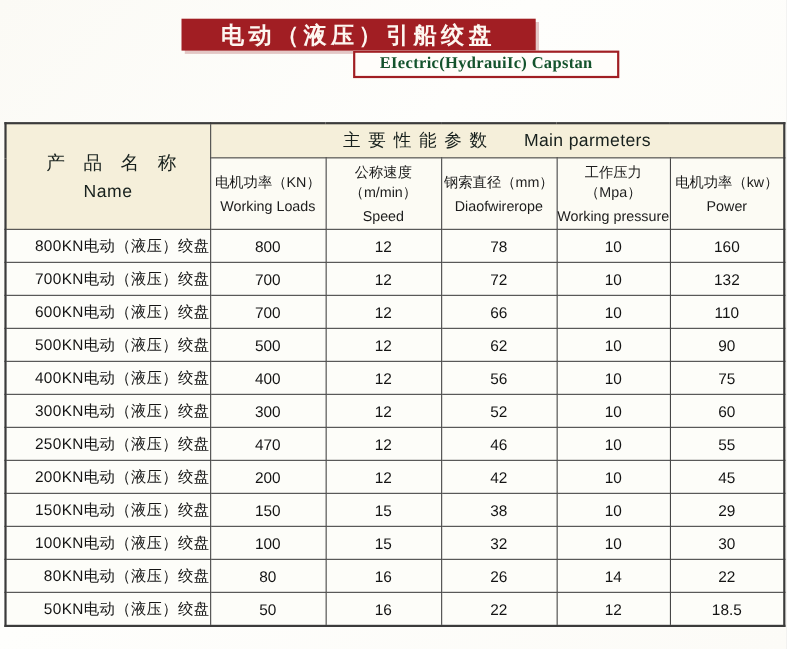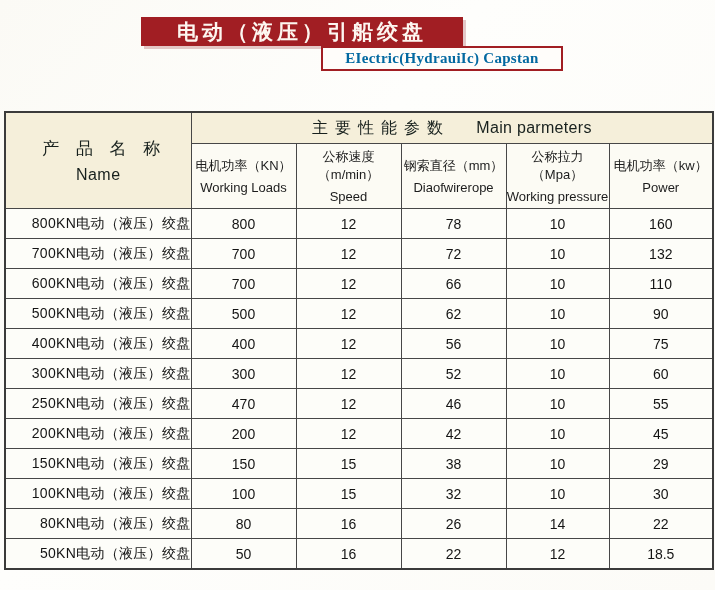--- a/index.html
+++ b/index.html
@@ -8,36 +8,36 @@
     position:relative;
     width:715px; height:590px;
     margin:0 auto;
     background:linear-gradient(130deg,#fbfaf5 0%,#fefefc 40%,#fcfbf7 100%);
     overflow:hidden;
     font-family:"Liberation Sans","DejaVu Sans",sans-serif;
   }
 
   
   .title-banner {
-    position:absolute; left:141px; top:17px;
+    position:absolute; left:165px; top:17px;
     width:322px; height:29px;
     background:#a11e23;
     box-shadow:3px 3px 0 rgba(150,40,45,0.25);
     display:flex; align-items:center; justify-content:center;
     color:#fdf6f0;
     font-weight:bold; font-size:21px; letter-spacing:4px;
     white-space:nowrap;
   }
   .title-english {
     position:absolute; left:321px; top:46px;
     width:238px; height:21px;
     background:#fffdfa;
     border:2px solid #a11e23;
     display:flex; align-items:center; justify-content:center;
-    color:#0369a1;
+    color:#14532d;
     font-family:"Liberation Serif","DejaVu Serif",serif;
     font-weight:bold; font-size:15px; letter-spacing:0.3px;
     white-space:nowrap;
   }
 
   
   table.spec-table {
     position:absolute; left:4px; top:111px;
     width:708px;
     border-collapse:collapse;
@@ -126,21 +126,21 @@
         </th>
         <th>
           <div class="zh">公称速度（m/min）</div>
           <div class="en">Speed</div>
         </th>
         <th>
           <div class="zh">钢索直径（mm）</div>
           <div class="en">Diaofwirerope</div>
         </th>
         <th>
-          <div class="zh">公称拉力（Mpa）</div>
+          <div class="zh">工作压力（Mpa）</div>
           <div class="en">Working pressure</div>
         </th>
         <th>
           <div class="zh">电机功率（kw）</div>
           <div class="en">Power</div>
         </th>
       </tr>
     </thead>
     <tbody>
         <tr>

